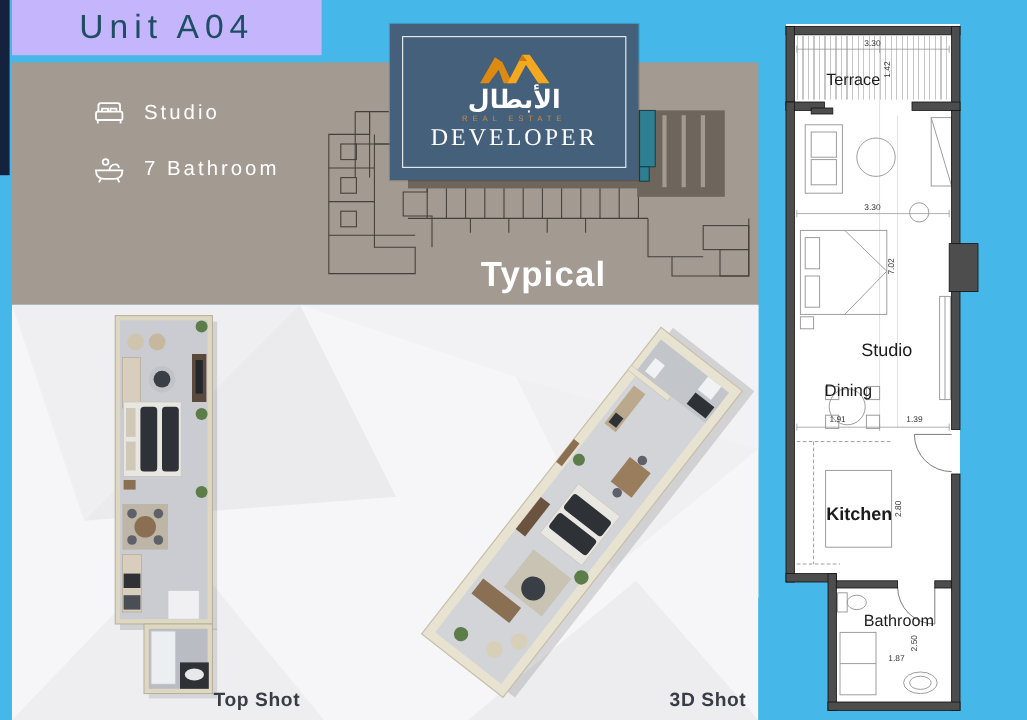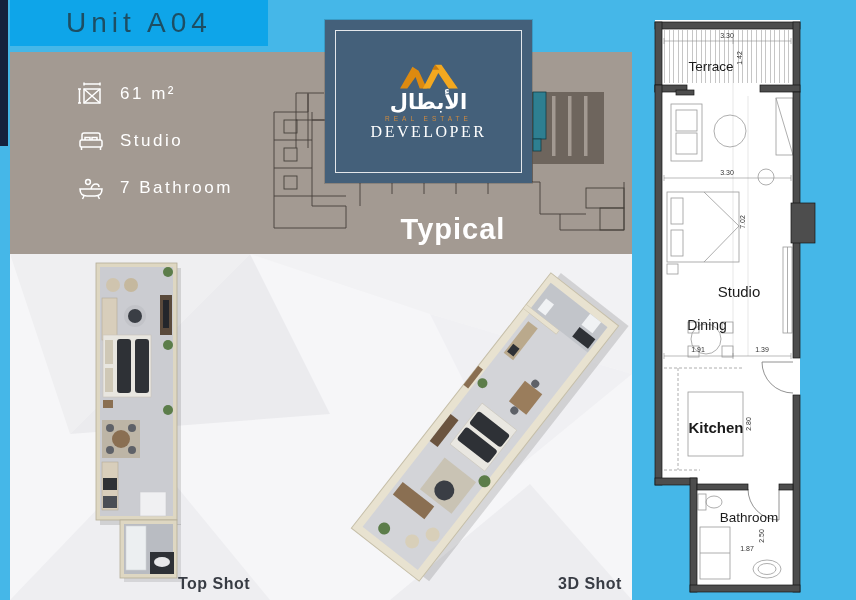--- a/index.html
+++ b/index.html
@@ -1,42 +1,42 @@
 <!DOCTYPE html>
 <html><head>
 <meta charset="utf-8">
 <style>
   html,body{margin:0;padding:0;background:#9db0b8;}
   #stage{position:relative;width:856px;height:600px;overflow:hidden;
          background:#45b7e8;font-family:"Liberation Sans",sans-serif;}
   
   .left-strip{position:absolute;left:0;top:0;width:8px;height:146px;background:#15223e;}
   
-  .title-box{position:absolute;left:10px;top:0;width:258px;height:46px;background:#0ea5e9;
+  .title-box{position:absolute;left:10px;top:0;width:258px;height:46px;background:#c4b5fd;
              display:flex;align-items:center;justify-content:center;}
   .title-box h1{margin:0;font-size:28px;font-weight:500;color:#1d4e63;letter-spacing:5px;}
   
   .gray-panel{position:absolute;left:10px;top:52px;width:622px;height:202px;background:#a39a92;}
   .info-list{position:absolute;left:66px;top:26px;display:flex;flex-direction:column;gap:15px;}
   .info-row{display:flex;align-items:center;gap:14px;height:32px;}
   .info-row svg{width:30px;height:30px;flex:0 0 auto;}
   .info-label{color:#ffffff;font-size:17px;letter-spacing:2.5px;white-space:nowrap;}
   .typical{position:absolute;left:378px;top:133px;width:130px;text-align:center;
            color:#ffffff;font-size:29px;font-weight:800;letter-spacing:1px;margin-top:28px;}
   .keyplan{position:absolute;left:258px;top:33px;width:372px;height:152px;}
   
-  .logo-box{position:absolute;left:325px;top:20px;width:207px;height:163px;background:#44607a;
+  .logo-box{position:absolute;left:325px;top:20px;width:207px;height:130px;background:#44607a;
             box-shadow:0 0 0 1px rgba(0,0,0,0.15);}
   .logo-frame{position:absolute;inset:10px;border:1px solid rgba(255,255,255,0.85);
               display:flex;flex-direction:column;align-items:center;justify-content:center;}
   .logo-glyph{width:62px;height:28px;margin-bottom:1px;}
   .logo-arabic{color:#ffffff;font-family:"DejaVu Sans",sans-serif;font-weight:bold;
                font-size:21px;line-height:1.05;direction:rtl;}
   .logo-tagline{color:#cf8a3e;font-size:6.5px;letter-spacing:4px;margin-top:1px;}
-  .logo-name{color:#ffffff;font-family:"Liberation Serif",serif;font-size:16px;letter-spacing:2.5px;margin-top:1px;}
+  .logo-name{color:#ffffff;font-family:"Liberation Serif",serif;font-size:20px;letter-spacing:2.5px;margin-top:1px;}
   
   .render-area{position:absolute;left:10px;top:254px;width:622px;height:244px;background:#f6f6f8;}
   .render-area > svg.polys{position:absolute;left:0;top:0;}
   .shot-label{position:absolute;color:#383c44;font-size:16px;font-weight:700;letter-spacing:0.5px;}
   .shot-label.top{left:168px;top:321px;}
   .shot-label.threed{left:548px;top:321px;text-align:center;}
   .topshot{position:absolute;left:70px;top:2px;width:106px;height:334px;}
   .threedshot{position:absolute;left:318px;top:8px;width:306px;height:330px;}
   
   .plan-bg{position:absolute;background:#ffffff;}
@@ -83,31 +83,20 @@
         <rect x="552" y="96" width="3.5" height="60" fill="#a39a92"></rect>
         <rect x="568" y="96" width="3.5" height="60" fill="#a39a92"></rect>
         <rect x="584" y="96" width="3.5" height="60" fill="#a39a92"></rect>
         <rect x="340" y="150" width="192" height="7" fill="#6e655d"></rect>
         <rect x="533" y="92" width="13" height="47" fill="#2e7f91" stroke="#123c46" stroke-width="0.8"></rect>
         <rect x="533" y="139" width="8" height="12" fill="#2e7f91" stroke="#123c46" stroke-width="0.8"></rect>
       </g>
     </svg>
 
     <div class="info-list">
-      <div class="info-row">
-        <svg viewBox="0 0 30 30">
-          <g stroke="#ffffff" stroke-width="1.5" fill="none">
-            <rect x="8" y="10" width="16" height="14"></rect>
-            <path d="M8,10 L24,24 M24,10 L8,24"></path>
-            <path d="M8,5 H24 M8,3.5 V6.5 M24,3.5 V6.5"></path>
-            <path d="M3.5,10 V24 M2,10 H5 M2,24 H5"></path>
-          </g>
-        </svg>
-        <span class="info-label">61 m²</span>
-      </div>
       <div class="info-row">
         <svg viewBox="0 0 30 30">
           <g stroke="#ffffff" stroke-width="1.5" fill="none">
             <path d="M6,14 V9 Q6,7 8,7 H22 Q24,7 24,9 V14"></path>
             <rect x="4" y="14" width="22" height="7" rx="1.5"></rect>
             <path d="M9,14 V11.5 H14 V14 M16,14 V11.5 H21 V14"></path>
             <path d="M5.5,21 V24 M24.5,21 V24"></path>
           </g>
         </svg>
         <span class="info-label">Studio</span>

